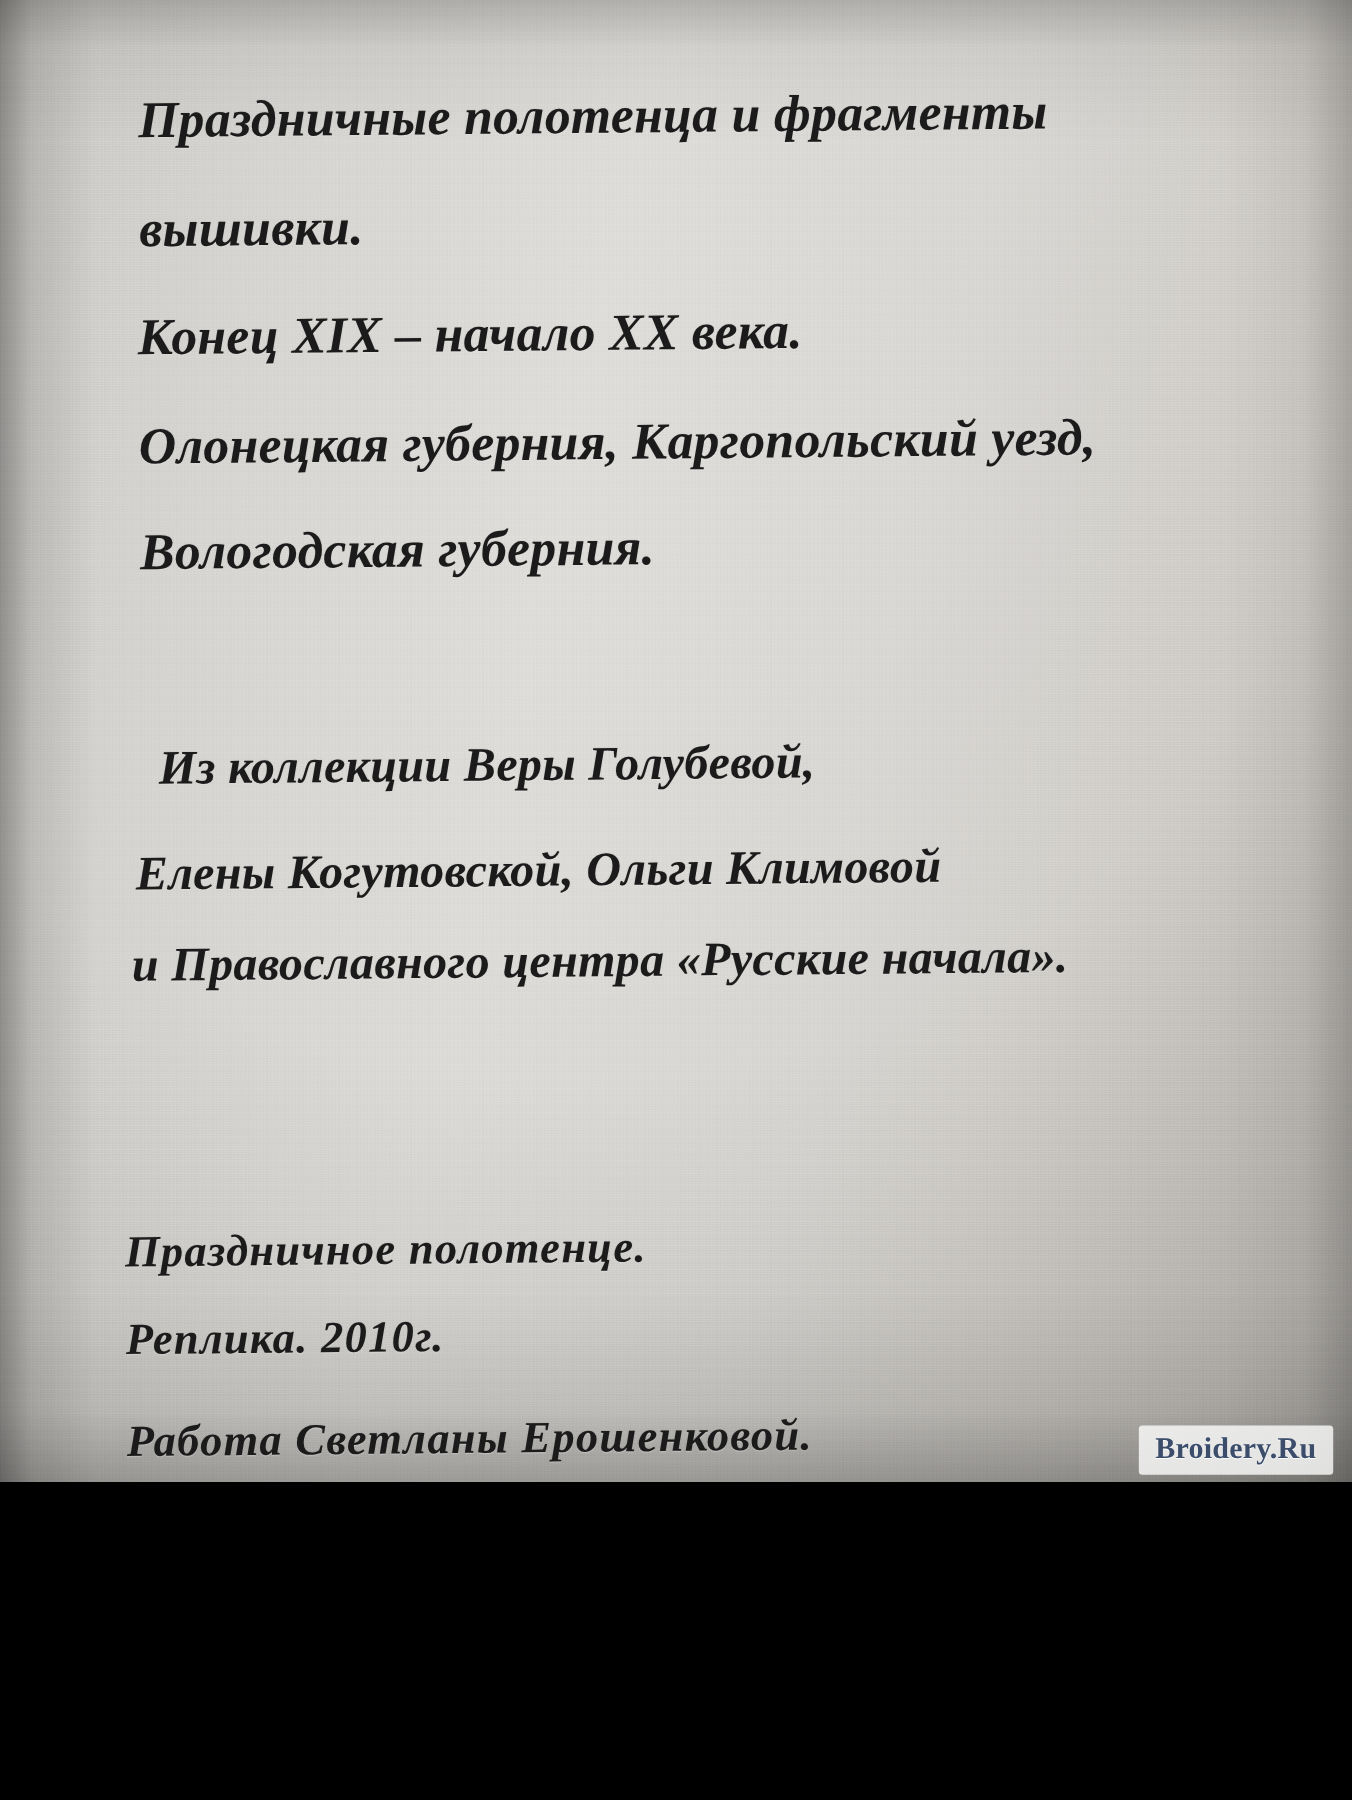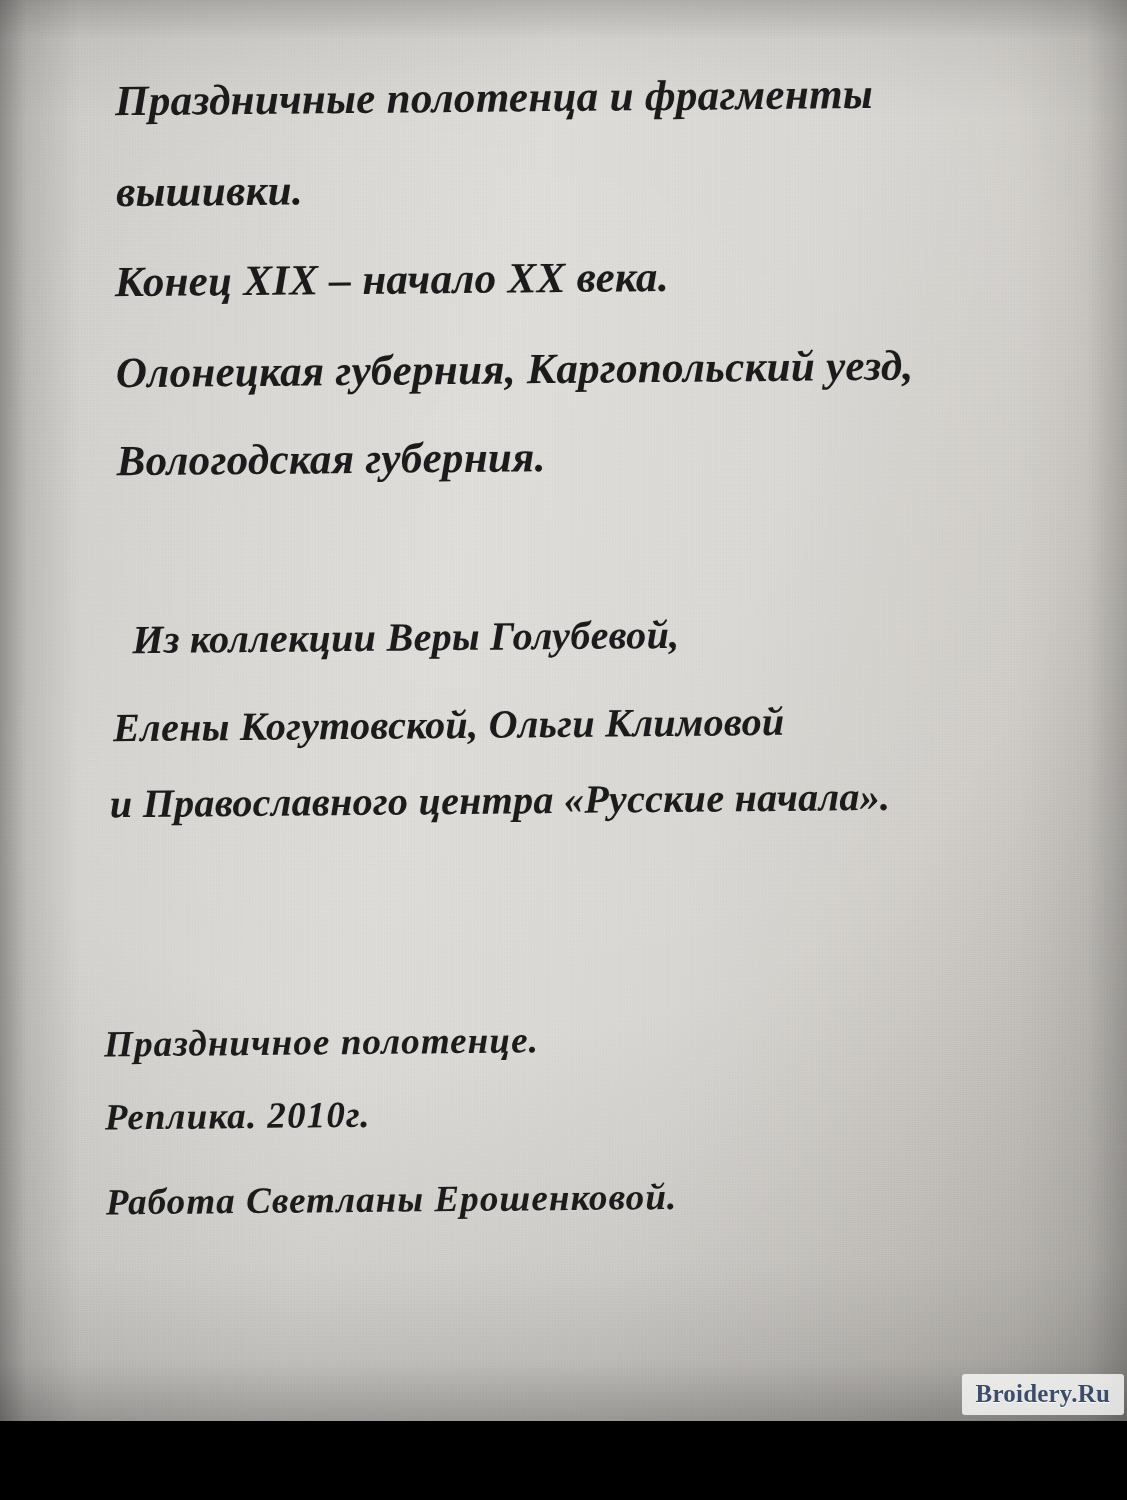--- a/index.html
+++ b/index.html
@@ -10,21 +10,21 @@
   body {
     width: 1127px;
     height: 1500px;
     overflow: hidden;
   }
 
   
   #photo {
     position: relative;
     width: 1127px;
-    height: 1421px;
+    height: 1235px;
     background:
       
       radial-gradient(ellipse 120% 95% at 42% 30%, rgba(255,255,255,0.10) 0%, rgba(255,255,255,0.03) 45%, rgba(0,0,0,0.10) 78%, rgba(0,0,0,0.26) 100%),
       linear-gradient(102deg, #c9c7c3 0%, #d6d4d0 18%, #dedcd8 40%, #d9d7d3 62%, #cecbc6 82%, #bfbcb7 100%);
     overflow: hidden;
   }
 
   
   #grain {
     position: absolute;
@@ -85,21 +85,21 @@
 
   
   .g3 { font-size: 37px; letter-spacing: 1.1px; }
   .d1 { left: 100px; top: 1018px; }
   .d2 { left: 100px; top: 1091px; }
   .d3 { left: 100px; top: 1176px; }
 
   
   #watermark {
     position: absolute;
-    right: 3px;
+    right: 16px;
     bottom: 6px;
     padding: 6px 14px 7px 14px;
     background: rgba(252,252,252,0.80);
     border-radius: 3px;
     font-family: "Liberation Serif", "DejaVu Serif", serif;
     font-size: 25px;
     font-weight: 700;
     color: #3b4d6b;
     letter-spacing: 0.2px;
     text-shadow: 0 1px 0 rgba(255,255,255,0.9);

